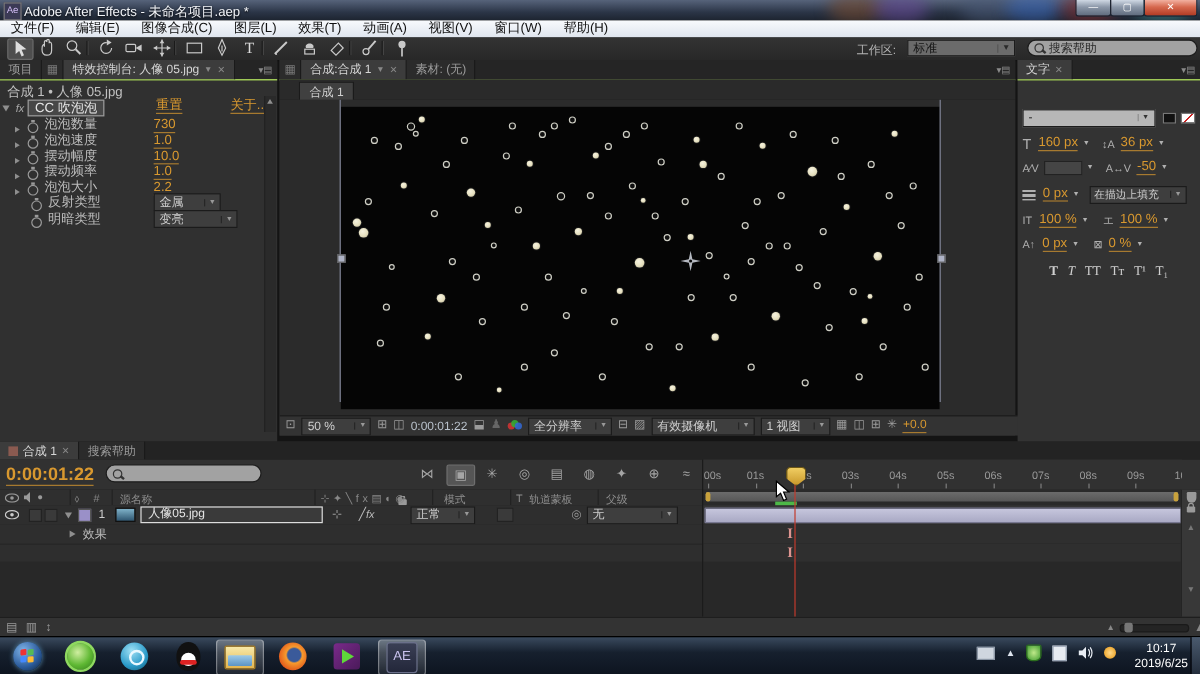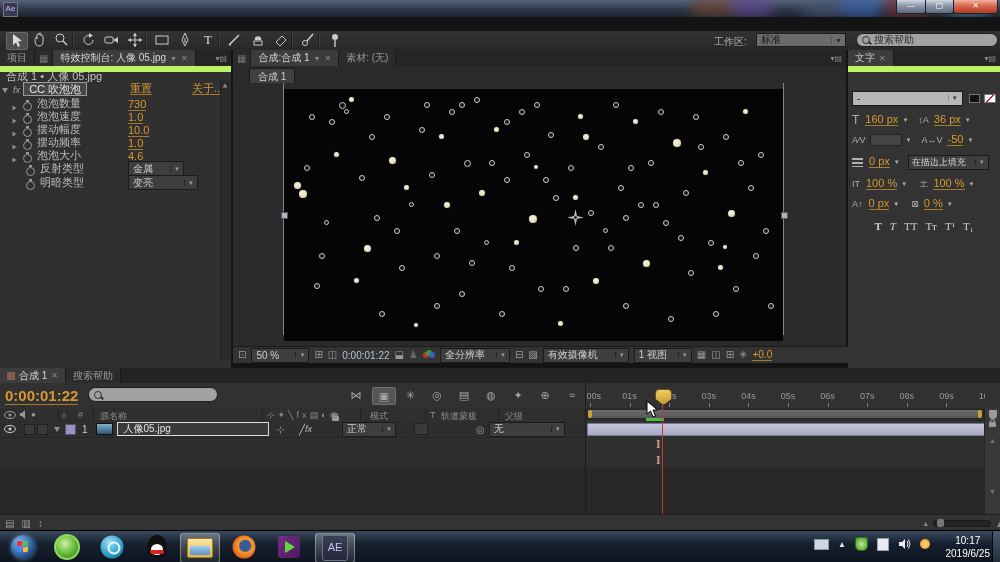--- a/index.html
+++ b/index.html
@@ -23,21 +23,21 @@
   .tool svg{display:block;margin:0 auto;}
   .tool.pressed{background:#4e4e4e;border:1px solid #6a6a6a;border-radius:2px;}
   .tsep{position:absolute;top:3px;width:1px;height:12px;background:#1a1a1a;border-right:1px solid #444;}
   .ddbox{display:flex;align-items:center;background:#6b6b6b;border:1px solid #1c1c1c;color:#151515;font-size:10px;}
   .ddbox .arr{margin-left:auto;border-left:1px solid #555;padding:0 3px;color:#2a2a2a;font-size:7px;}
   .searchbox{display:flex;align-items:center;background:#a2a2a2;border:1px solid #1c1c1c;border-radius:8px;color:#2b2b2b;font-size:10px;padding:0 5px;gap:4px;}
   .mag{width:6px;height:6px;border:1.5px solid #333;border-radius:50%;position:relative;flex:0 0 auto;}
   .mag::after{content:"";position:absolute;left:5px;top:5px;width:4px;height:1.5px;background:#333;transform:rotate(40deg);}
   
   .panel{background:#333;}
-  .tabrow{position:absolute;left:0;top:0;right:0;height:16px;background:#252525;border-bottom:6px solid #bef264;display:flex;align-items:stretch;}
+  .tabrow{position:absolute;left:0;top:0;right:0;height:16px;background:#252525;border-bottom:1px solid #bef264;display:flex;align-items:stretch;}
   .tab{display:flex;align-items:center;gap:4px;padding:0 7px;font-size:10px;color:#9a9a9a;background:#2b2b2b;border-right:1px solid #1a1a1a;}
   .tab.active{background:#3c3c3c;color:#d6d6d6;}
   .tab .x{color:#888;font-size:8px;}
   .tab .dn{font-size:7px;color:#888;}
   .cornermenu{margin-left:auto;display:flex;align-items:center;gap:2px;padding:0 4px;color:#8a8a8a;font-size:8px;}
   .val{color:#d8982f;border-bottom:1px solid rgba(216,152,47,.7);line-height:11px;}
   .stopwatch{display:inline-block;width:7px;height:7px;border:1px solid #9a9a9a;border-radius:50%;position:relative;vertical-align:-1px;}
   .stopwatch::before{content:"";position:absolute;left:2px;top:-3px;width:3px;height:2px;background:#9a9a9a;}
   .tri-r{display:inline-block;width:0;height:0;border-left:5px solid #8f8f8f;border-top:3.5px solid transparent;border-bottom:3.5px solid transparent;}
   .tri-d{display:inline-block;width:0;height:0;border-top:5px solid #8f8f8f;border-left:3.5px solid transparent;border-right:3.5px solid transparent;}
@@ -123,25 +123,37 @@
 <div id="screen">
 
   <div class="p" id="titlebar">
     <span class="blob" style="left:690px;background:#7a4a2a;"></span>
     <span class="blob" style="left:728px;background:#6a4a9a;"></span>
     <span class="blob" style="left:800px;background:#4a5a77;"></span>
     <span class="blob" style="left:838px;background:#3a6abf;"></span>
     <span class="blob" style="left:884px;background:#8a2a2a;"></span>
     <span class="blob" style="left:946px;background:#3a8a8a;"></span>
     <span class="p" id="ae-win-icon">Ae</span>
+    <span class="p nw" id="win-title">Adobe After Effects - 未命名项目.aep *</span>
     <span class="p winbtn" style="right:74px;width:28px;">—</span>
     <span class="p winbtn" style="right:46px;width:27px;">▢</span>
     <span class="p winbtn" id="btn-close" style="right:2px;width:43px;">✕</span>
   </div>
 
+  <div class="p" id="menubar">
+      <span class="menu-item">文件(F)</span>
+      <span class="menu-item">编辑(E)</span>
+      <span class="menu-item">图像合成(C)</span>
+      <span class="menu-item">图层(L)</span>
+      <span class="menu-item">效果(T)</span>
+      <span class="menu-item">动画(A)</span>
+      <span class="menu-item">视图(V)</span>
+      <span class="menu-item">窗口(W)</span>
+      <span class="menu-item">帮助(H)</span>
+    </div>
 
   <div class="p" id="apptoolbar">
     <div id="tools">
         <span class="tool pressed" style="left: 6px;">
           <svg width="16" height="16" style="margin-top:0">
             <path d="M4 1 L4 12 L7 9.5 L9 14 L11 13 L9 8.5 L13 8 Z" fill="#ddd"></path>
           </svg>
         </span>
         <span class="tool" style="left: 29px;">
           <svg width="16" height="16" style="margin-top:0">
@@ -277,21 +289,21 @@
         <div class="fxrow" style="top: 87px; left: 12px;">
           <span class="tri-r" style="transform: scale(0.8);"></span>
           <span class="stopwatch" style="margin-left: 6px;"></span>
           <span class="nm">摆动频率</span>
           <span class="val p" style="left: 116px;">1.0</span>
         </div>
         <div class="fxrow" style="top: 100px; left: 12px;">
           <span class="tri-r" style="transform: scale(0.8);"></span>
           <span class="stopwatch" style="margin-left: 6px;"></span>
           <span class="nm">泡泡大小</span>
-          <span class="val p" style="left: 116px;">4.6</span>
+          <span class="val p" style="left: 116px;">2.2</span>
         </div>
       </div>
     <div id="fx-dds">
         <div class="fxrow" style="top: 113px; left: 12px;">
           <span class="stopwatch" style="margin-left: 14px;"></span>
           <span class="nm">反射类型</span>
           <span class="dark-dd p" style="left: 116px; width: 50px; padding-left: 4px;">
             <span>金属</span>
             <span class="arr">▼</span>
           </span>
@@ -669,20 +681,24 @@
       <span class="dark-dd" style="margin-left:4px;width:70px;padding-left:4px;">
         <span>无</span>
           <span class="arr">▼</span>
       </span>
     </div>
     <div class="trackrow" style="top:53px;">
       <div id="greenseg"></div>
       <div id="layerbar"></div>
     </div>
 
+    <div class="tlrow" style="top:69px;">
+      <span class="tri-r" style="margin-left:58px;"></span>
+      <span style="margin-left:6px;">效果</span>
+    </div>
     <div class="trackrow" style="top:69px;background:#2f2f2f;"></div>
 
     <div class="trackrow" style="top:85px;background:#2f2f2f;"></div>
 
     <div id="tl-empty"></div>
     <div id="tl-divider"></div>
 
     <span class="imark" style="left:656px;top:69px;">I</span>
     <span class="imark" style="left:656px;top:85px;">I</span>
 

